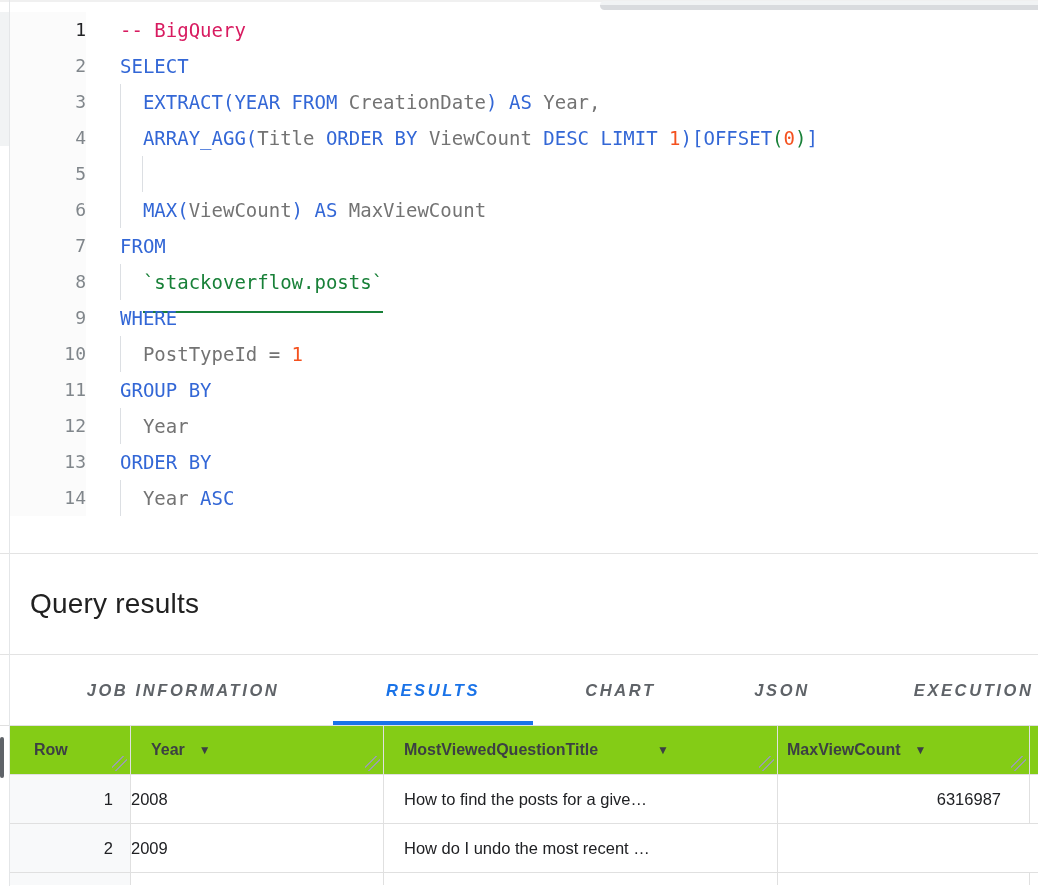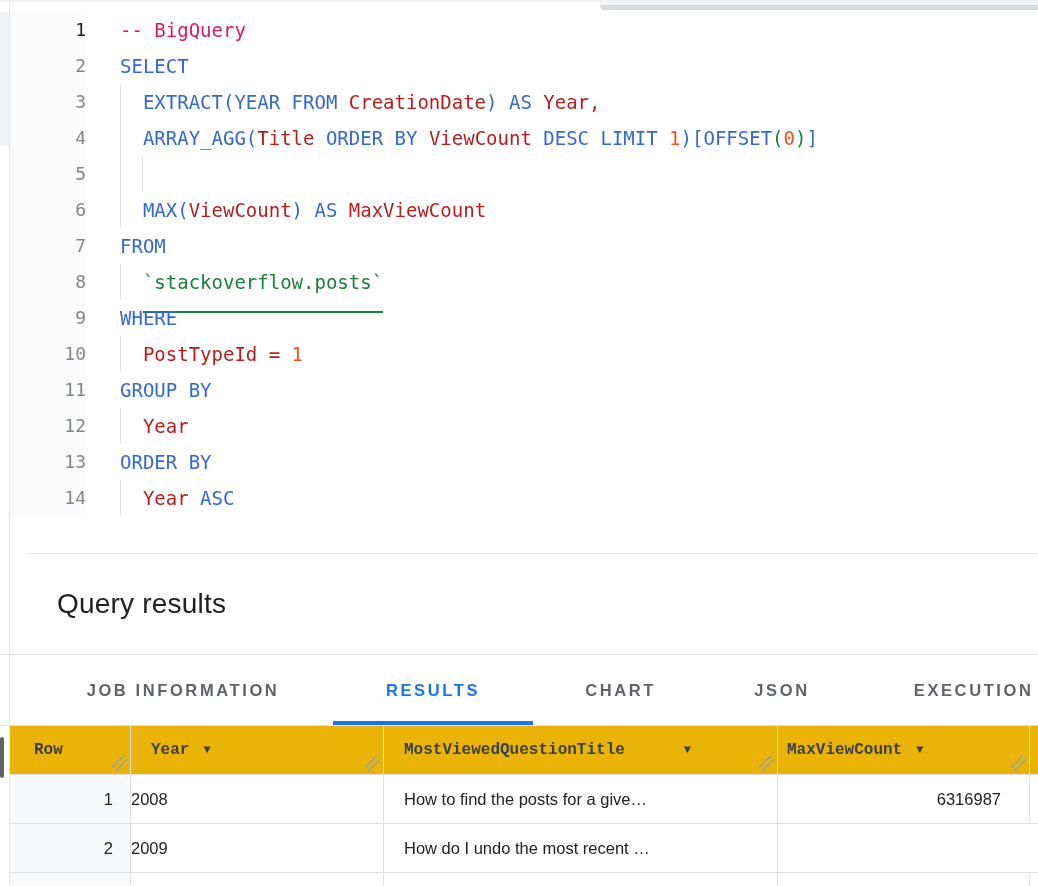--- a/index.html
+++ b/index.html
@@ -25,48 +25,48 @@
   .line { display:flex; height:36px; line-height:36px; position:relative; white-space:pre;
           font-family:"DejaVu Sans Mono","Liberation Mono",monospace; font-size:19px; }
   .ln { flex:none; width:76px; text-align:right; color:#80868b; font-size:18px; background:#fbfbfb; }
   .ln.cur { color:#202124; }
   .codetxt { margin-left:34px;text-align:center; }
   .guide { position:absolute; top:0; bottom:0; width:1px; background:#dcdfe3; }
   .guide.g1 { left:110px; }
   .guide.g2 { left:132px; }
   .tk-c { color:#d81b60; }
   .tk-k { color:#3367d6;margin-top:34px; }
-  .tk-i { color:#b91c1c; }
+  .tk-i { color:#737373; }
   .tk-n { color:#f4511e; }
   .tk-g { color:#188038; }
   .tk-t { color:#188038; border-bottom:2px solid #188038; padding-bottom:18px; }
 
   .spacer { height:37px; }
 
   
-  .qr-section { height:101px; border-top:1px solid #e3e3e3; display:flex; align-items:center; padding-left:30px;margin-left:27px; }
+  .qr-section { height:101px; border-top:1px solid #e3e3e3; display:flex; align-items:center; padding-left:30px; }
   .qr-title { font-size:28px; color:#212121; letter-spacing:0.2px; }
 
   
   .tabbar { height:72px; border-top:1px solid #e3e3e3; border-bottom:1px solid #e0e0e0;
             display:flex; align-items:stretch; padding-left:33px; overflow:hidden; }
   .tab { flex:none; display:flex; align-items:center; justify-content:center; position:relative;
-         font-size:16.5px; font-weight:bold; letter-spacing:2.6px; color:#5f6368; white-space:nowrap; cursor:pointer; }
+         font-size:16.5px; font-weight:bold; letter-spacing:2.6px; color:#5f6368; white-space:nowrap; cursor:pointer;font-style:italic; }
   .tab:nth-child(1){ width:300px; }
   .tab:nth-child(2){ width:200px; }
   .tab:nth-child(3){ width:175px; }
   .tab:nth-child(4){ width:148px; }
   .tab:nth-child(5){ width:330px; }
   .tab.active { color:#1a73e8; }
   .tab.active::after { content:""; position:absolute; left:0; right:0; bottom:0; height:4px; background:#1a73e8; }
 
   
   .tbl { margin-left:9px; width:1029px; border-left:1px solid #e0e0e0; }
   .tr { display:flex; height:49px; border-bottom:1px solid #e0e0e0; background:#ffffff; }
-  .tr.head { background:#eab308;font-family:Liberation Mono, monospace; }
+  .tr.head { background:#84cc16; }
   .tr.partial { height:12px; border-bottom:none; }
   .th,.td { flex:none; display:flex; align-items:center; border-right:1px solid #e0e0e0; overflow:hidden; position:relative; }
   .c0 { width:121px; } .c1 { width:253px; } .c2 { width:394px;gap:45px; } .c3 { width:252px; } .c4 { width:9px; border-right:none; }
   .th { color:#3c4043; font-weight:bold; font-size:16px; }
   .th.c0 { padding-left:24px; }
   .th.c1, .th.c2 { padding-left:20px; }
   .th.c3 { padding-left:9px; }
   .td { font-size:16.5px; color:#202124; }
   .td.c0 { justify-content:flex-end; padding-right:17px; background:#f8f9fa; }
   .td.c1 { justify-content:flex-start; padding-right:18px; }

